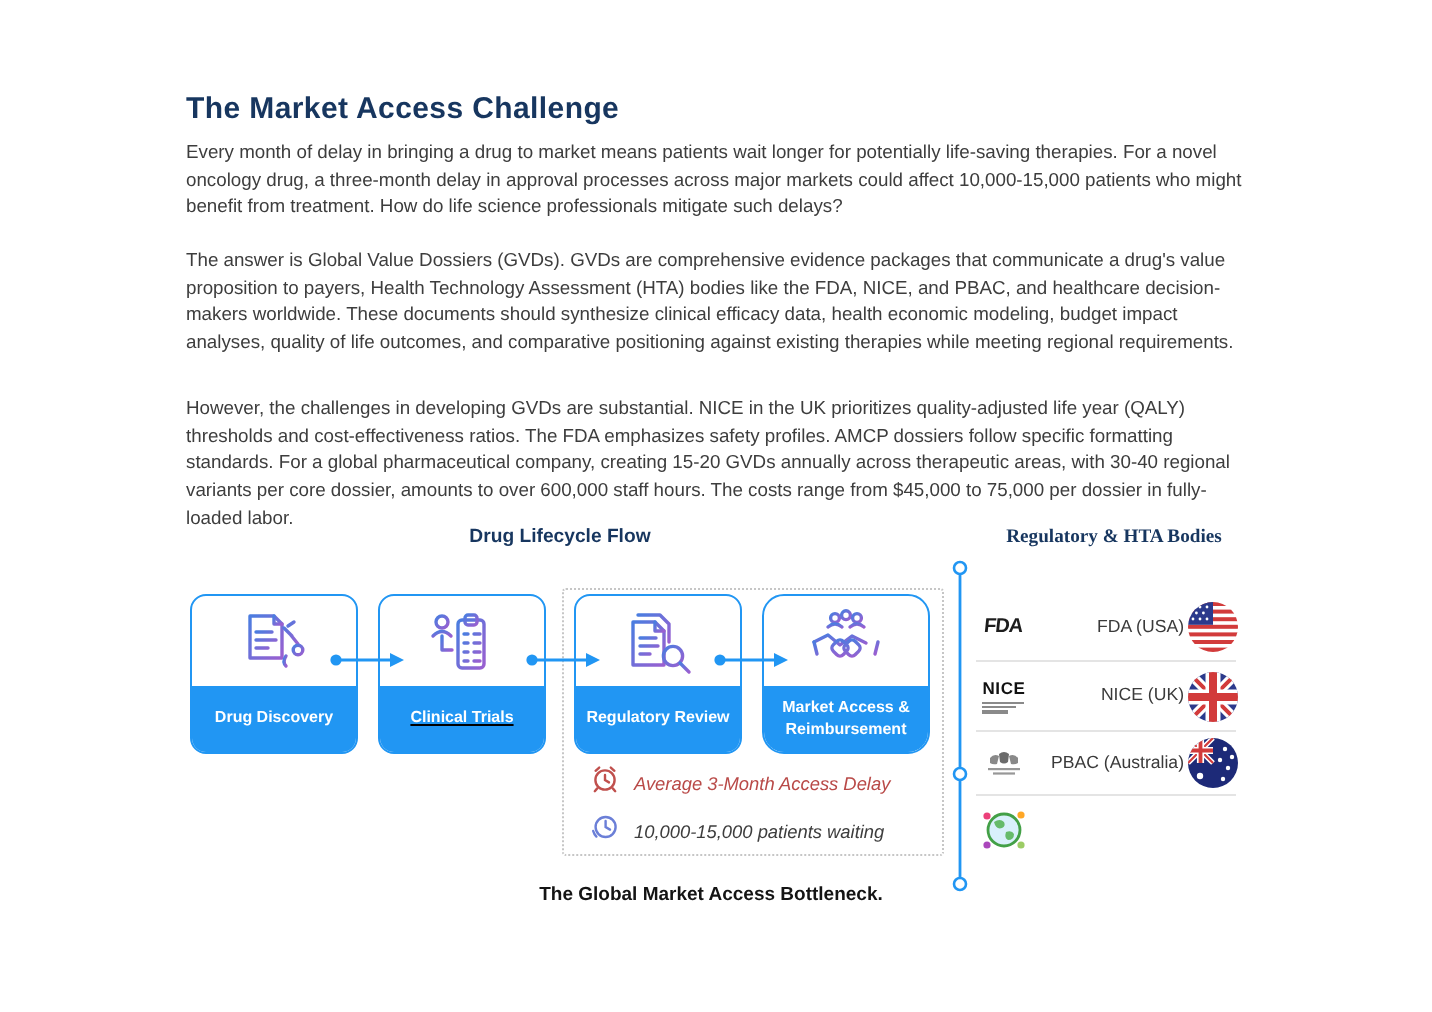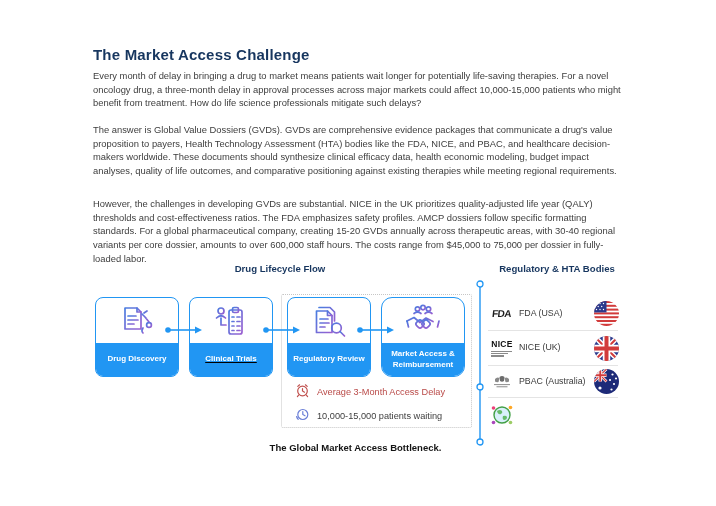--- a/index.html
+++ b/index.html
@@ -3,55 +3,55 @@
 <meta charset="utf-8">
 <style>
   html,body{margin:0;padding:0;background:#ffffff;}
   .canvas{position:relative;width:716px;height:506px;background:#ffffff;overflow:hidden;
           font-family:"Liberation Sans",sans-serif;}
   .title{position:absolute;left:93px;top:46px;font-size:15px;font-weight:700;color:#17365f;letter-spacing:.2px;}
   .para{position:absolute;left:93px;width:533px;font-size:9.4px;line-height:1.45;color:#3d3d3d;margin:0;}
   #p1{top:69px;} #p2{top:123px;} #p3{top:197px;}
   .sec-header{position:absolute;top:263px;font-size:9.6px;font-weight:700;color:#17365f;text-align:center;}
   #flow-header{left:93px;width:374px;}
-  #hta-header{left:487px;width:140px;}
+  #hta-header{left:487px;width:140px;font-family:Liberation Serif, serif;}
 
   .dashed-box{position:absolute;left:281px;top:294px;width:191px;height:134px;
               border:1.5px dotted #c6c6c6;border-radius:2px;box-sizing:border-box;}
 
   .stage{position:absolute;top:297px;width:84px;height:80px;box-sizing:border-box;
          border:1.5px solid #2196f3;border-radius:8px;background:#fff;overflow:hidden;
          display:flex;flex-direction:column;}
   #stage-1{left:95px;} #stage-2{left:189px;text-decoration:underline;} #stage-3{left:287px;} #stage-4{left:381px;border-radius:11px;}
   .stage-icon{flex:1;display:flex;align-items:center;justify-content:center;}
   .stage-label{background:#2196f3;color:#fff;font-weight:700;font-size:8px;line-height:1.35;
                text-align:center;display:flex;align-items:center;justify-content:center;
                min-height:27px;padding:3px 2px;}
   .arrow{position:absolute;top:325px;width:40px;height:10px;}
   #arrow-1{left:164px;} #arrow-2{left:262px;} #arrow-3{left:356px;}
 
   .callout{position:absolute;display:flex;align-items:center;gap:7px;height:16px;}
   #callout-1{left:295px;top:384px;}
   #callout-2{left:295px;top:408px;}
-  .callout-text{font-size:9.2px;}
+  .callout-text{font-size:9.2px;font-style:italic;}
   #callout-1 .callout-text{color:#b94a48;}
   #callout-2 .callout-text{color:#3d3d3d;}
 
   .caption{position:absolute;left:198px;top:442px;width:315px;text-align:center;
            font-size:9.5px;font-weight:700;color:#141414;}
 
   .timeline{position:absolute;left:473px;top:279px;width:14px;height:169px;}
 
   .hta-row{position:absolute;left:487px;width:132px;display:flex;align-items:center;}
   #hta-row-1{top:297px;height:33px;} #hta-row-2{top:331px;height:34px;}
   #hta-row-3{top:366px;height:31px;} #hta-row-4{top:398px;height:34px;}
   .hta-sep{position:absolute;left:488px;width:130px;height:1px;background:#e4e4e4;}
   #sep-1{top:330px;} #sep-2{top:365px;} #sep-3{top:397px;}
   .hta-logo{width:30px;display:flex;flex-direction:column;align-items:center;justify-content:center;}
-  .hta-label{flex:1;text-align:left;font-size:8.8px;color:#3a3a3a;line-height:1.3;padding:0 2px;}
+  .hta-label{flex:1;text-align:right;font-size:8.8px;color:#3a3a3a;line-height:1.3;padding:0 2px;}
   .hta-flag{width:25px;height:25px;display:flex;align-items:center;}
   .fda-text{font-size:10px;font-weight:900;color:#1d1d1d;letter-spacing:-0.5px;transform:skewX(-6deg);}
   .nice-text{font-size:8.5px;font-weight:900;color:#111;letter-spacing:.3px;}
   .tiny-bar{height:1.2px;background:#8a8a8a;margin-top:1.2px;}
 </style>
 </head>
 <body>
 
 <svg width="0" height="0" style="position:absolute" aria-hidden="true">
   <defs>

